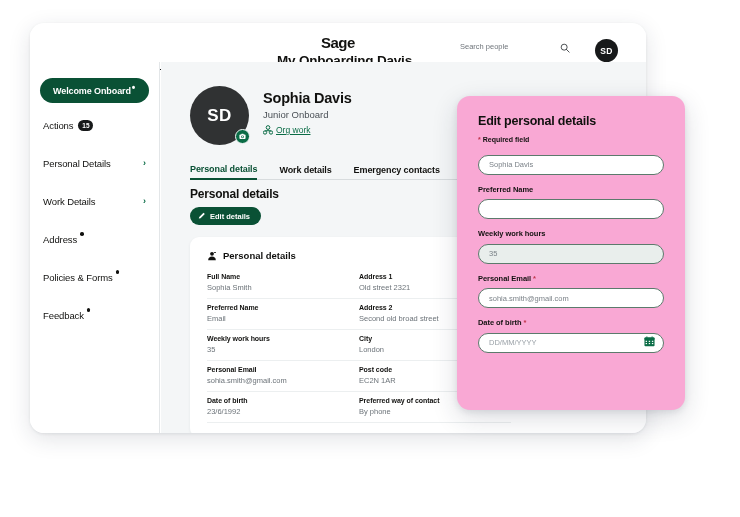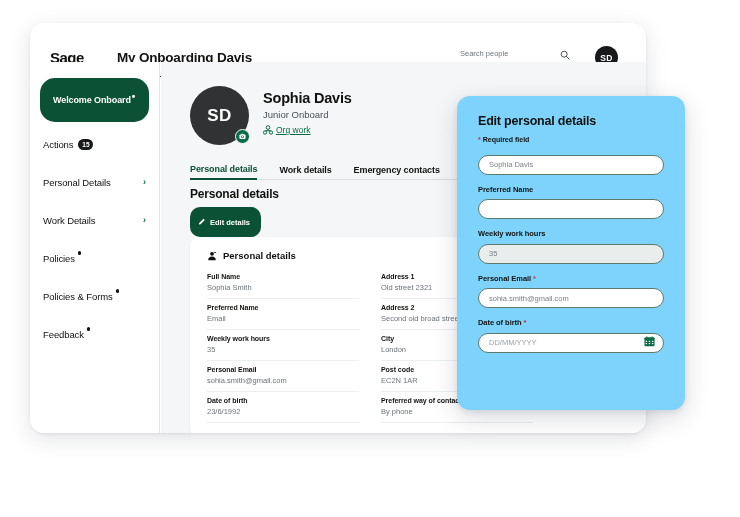--- a/index.html
+++ b/index.html
@@ -28,27 +28,28 @@
     height: 410px;
     background: #ffffff;
     border-radius: 14px;
     box-shadow: 0 6px 22px rgba(30,40,60,0.13), 0 1px 3px rgba(30,40,60,0.09);
     overflow: hidden;
   }
 
   
   .topbar {
     position: absolute;
-    left: 0; top: 15px;
+    left: 0; top: 8px;
     width: 616px;
     height: 38px;
     background: #ffffff;
     border-bottom: 1px solid #1a1a1a;
     display: flex;
     align-items: center;
+    flex-direction: column;
   }
 
   .sage-logo {
     margin-left: 18px;
     width: 56px;
     height: 22px;
     display: flex;
     align-items: center;
     justify-content: center;
   }
@@ -111,21 +112,21 @@
     width: 130px;
     height: 371px;
     background: #ffffff;
     border-right: 1px solid #e3e6e8;
     padding-top: 16px;
     box-sizing: border-box;
   }
 
   .welcome-pill {
     margin: 0 10px 0 10px;
-    height: 44px;
+    height: 25px;
     border-radius: 15px;
     background: #0a5135;
     color: #ffffff;
     font-size: 9px;
     font-weight: bold;
     display: flex;
     align-items: center;
     padding-left: 13px;
     box-sizing: border-box;
     letter-spacing: -0.1px;
@@ -295,21 +296,21 @@
     font-size: 12px;
     font-weight: bold;
     color: #11110f;
     letter-spacing: -0.2px;
   }
 
   .edit-btn {
     position: absolute;
     left: 29px;
     top: 145px;
-    height: 30px;
+    height: 18px;
     border-radius: 10px;
     background: #0a5135;
     color: #ffffff;
     font-size: 7.5px;
     font-weight: bold;
     display: flex;
     align-items: center;
     padding: 0 11px 0 8px;
     box-sizing: border-box;
   }
@@ -337,21 +338,20 @@
     font-size: 9.5px;
     font-weight: bold;
     color: #11110f;
     margin-bottom: 7px;
   }
   .card-head .txt { margin-left: 6px; }
 
   .fields-grid {
     display: flex;
     padding: 0 17px;
-    gap: 22px;
     align-items: flex-end;
   }
   .fields-col { width: 152px; }
 
   .field-row {
     border-bottom: 1px solid #eceff0;
     padding: 5px 0 6px 0;
   }
   .field-label {
     font-size: 7px;
@@ -365,21 +365,21 @@
     margin-top: 3px;
   }
 
   
   .modal {
     position: absolute;
     left: 457px;
     top: 96px;
     width: 228px;
     height: 314px;
-    background: #7dd3fc;
+    background: #f9a8d4;
     border-radius: 13px;
     box-shadow: 0 8px 26px rgba(30,40,60,0.16), 0 2px 6px rgba(30,40,60,0.10);
     padding: 18px 21px 0 21px;
     box-sizing: border-box;
     overflow: hidden;
   }
 
   .modal-title {
     font-size: 12.5px;
     font-weight: bold;
@@ -476,21 +476,21 @@
         <span class="label">Personal Details</span>
         <span class="chev">›</span>
       </div>
 
       <div class="nav-item">
         <span class="label">Work Details</span>
         <span class="chev">›</span>
       </div>
 
       <div class="nav-item">
-        <span class="label">Policies</span>
+        <span class="label">Address</span>
         <span class="nav-dot"></span>
       </div>
 
       <div class="nav-item">
         <span class="label">Policies &amp; Forms</span>
         <span class="nav-dot"></span>
       </div>
 
       <div class="nav-item">
         <span class="label">Feedback</span>

